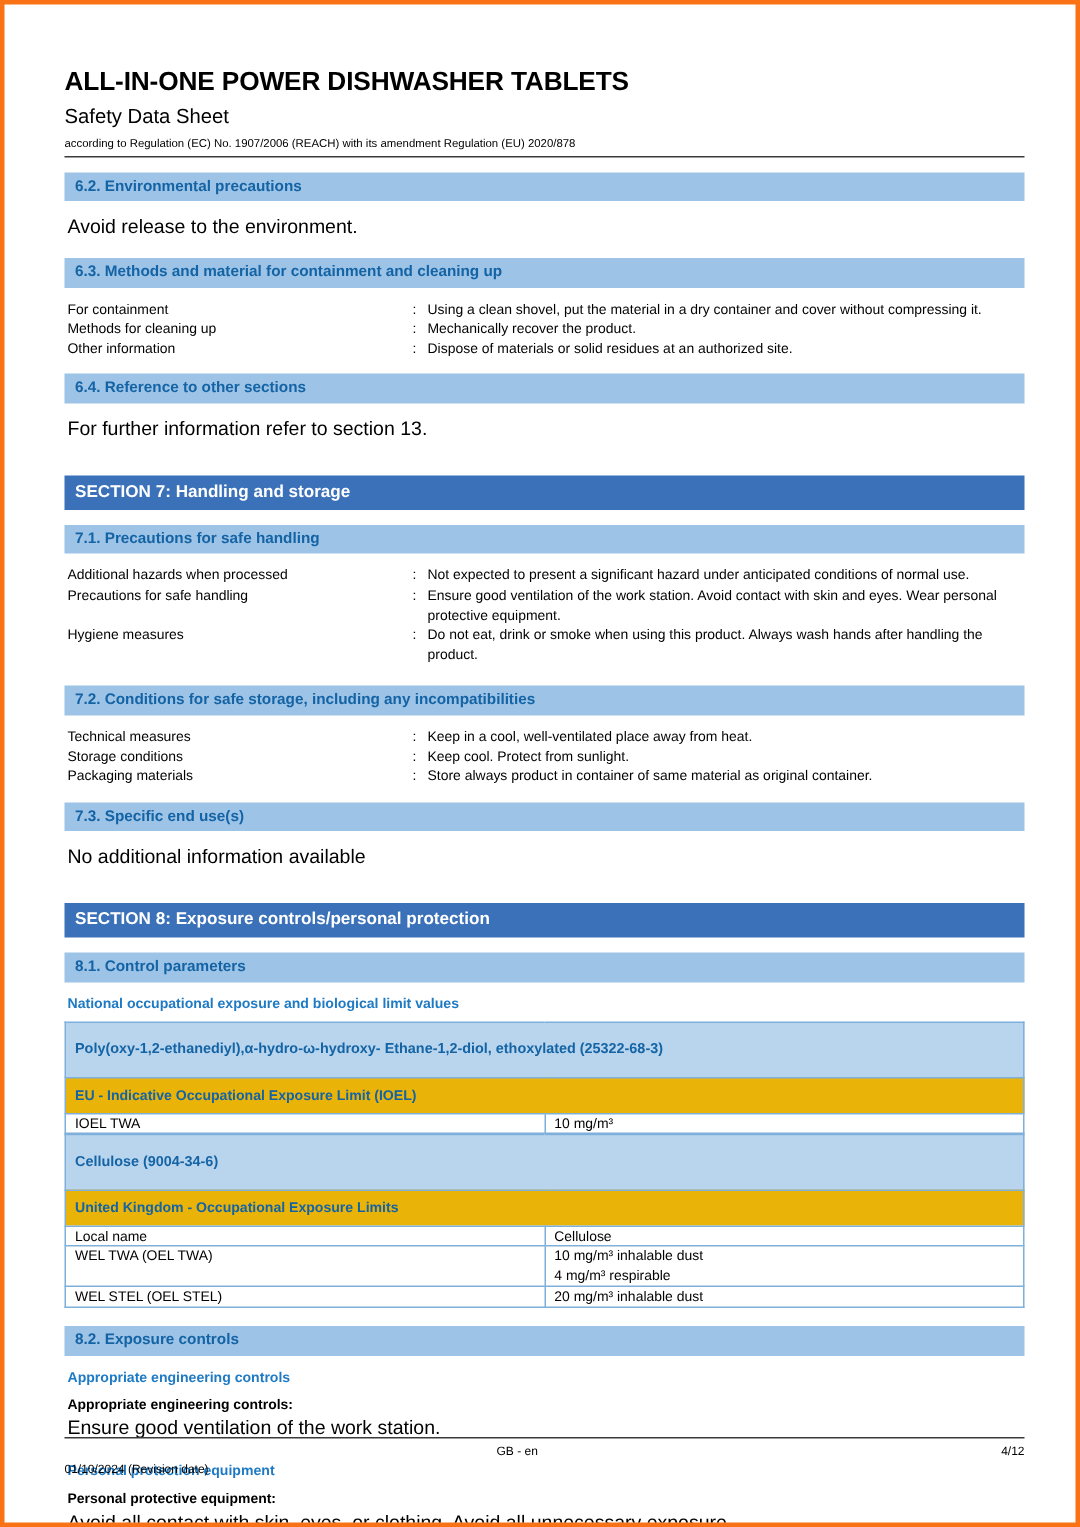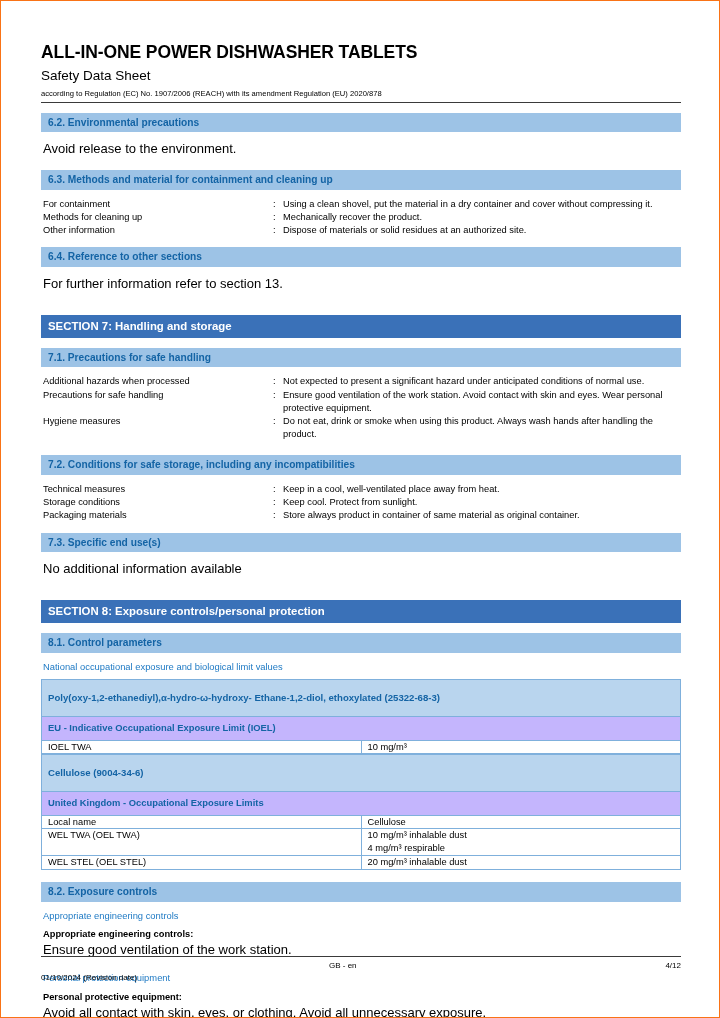--- a/index.html
+++ b/index.html
@@ -9,21 +9,21 @@
   }
   body {
     font-family: "Liberation Sans", sans-serif;
     color: #000000;
   }
   #page {
     position: relative;
     width: 720px;
     height: 1018px;
     background: #ffffff;
-    border: 1px solid #f97316;
+    border: 3px solid #f97316;
     box-sizing: border-box;
     overflow: hidden;
   }
   #content {
     position: absolute;
     left: 40px;
     top: 0;
     width: 640px;
   }
 
@@ -104,21 +104,21 @@
     flex: 0 0 10px;
   }
   .kv-value {
     flex: 1 1 auto;
   }
 
   
   .blue-head {
     color: #1f7ac4;
     font-size: 9.4px;
-    font-weight: normal;
+    font-weight: bold;
     line-height: 1.35;
     padding: 0 2px;
   }
   .bold-head {
     font-size: 9.3px;
     font-weight: bold;
     line-height: 1.35;
     padding: 0 2px;
   }
 
@@ -136,21 +136,21 @@
     line-height: 1.38;
   }
   td.chem-head {
     background: #b9d5ee;
     color: #1464a5;
     font-weight: bold;
     font-size: 9.6px;
     padding: 11px 6px;
   }
   td.reg-head {
-    background: #c4b5fd;
+    background: #eab308;
     color: #1464a5;
     font-weight: bold;
     font-size: 9.4px;
     padding: 5px 6px;
     margin-left: 15px;
   }
   .col-label { width: 243px; }
 
   
   #footer {

